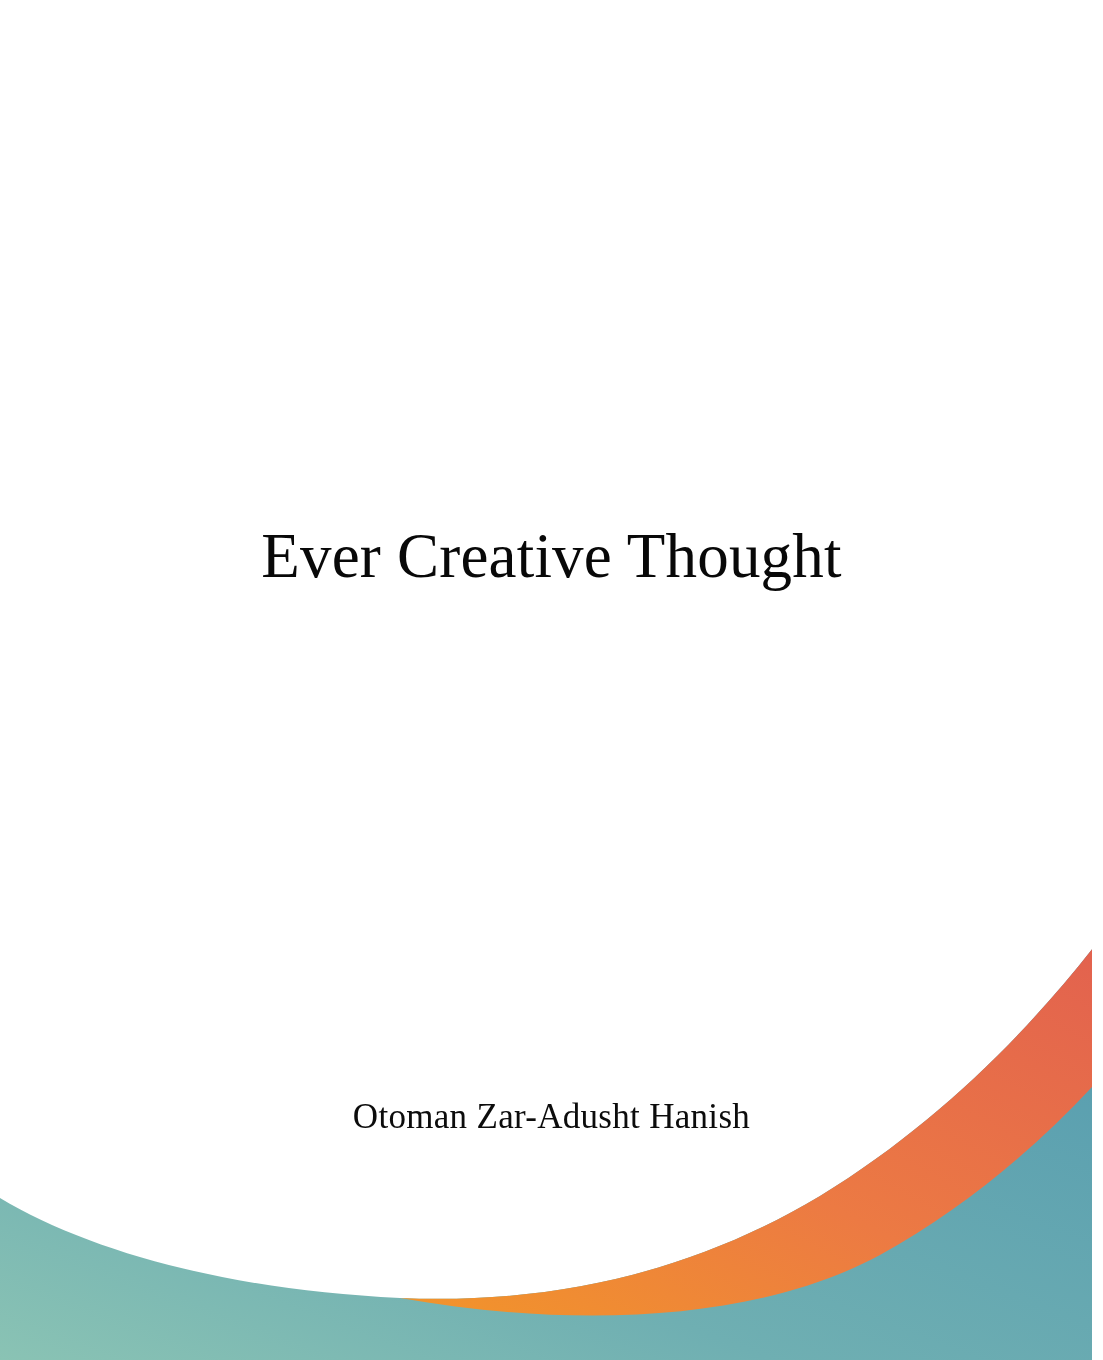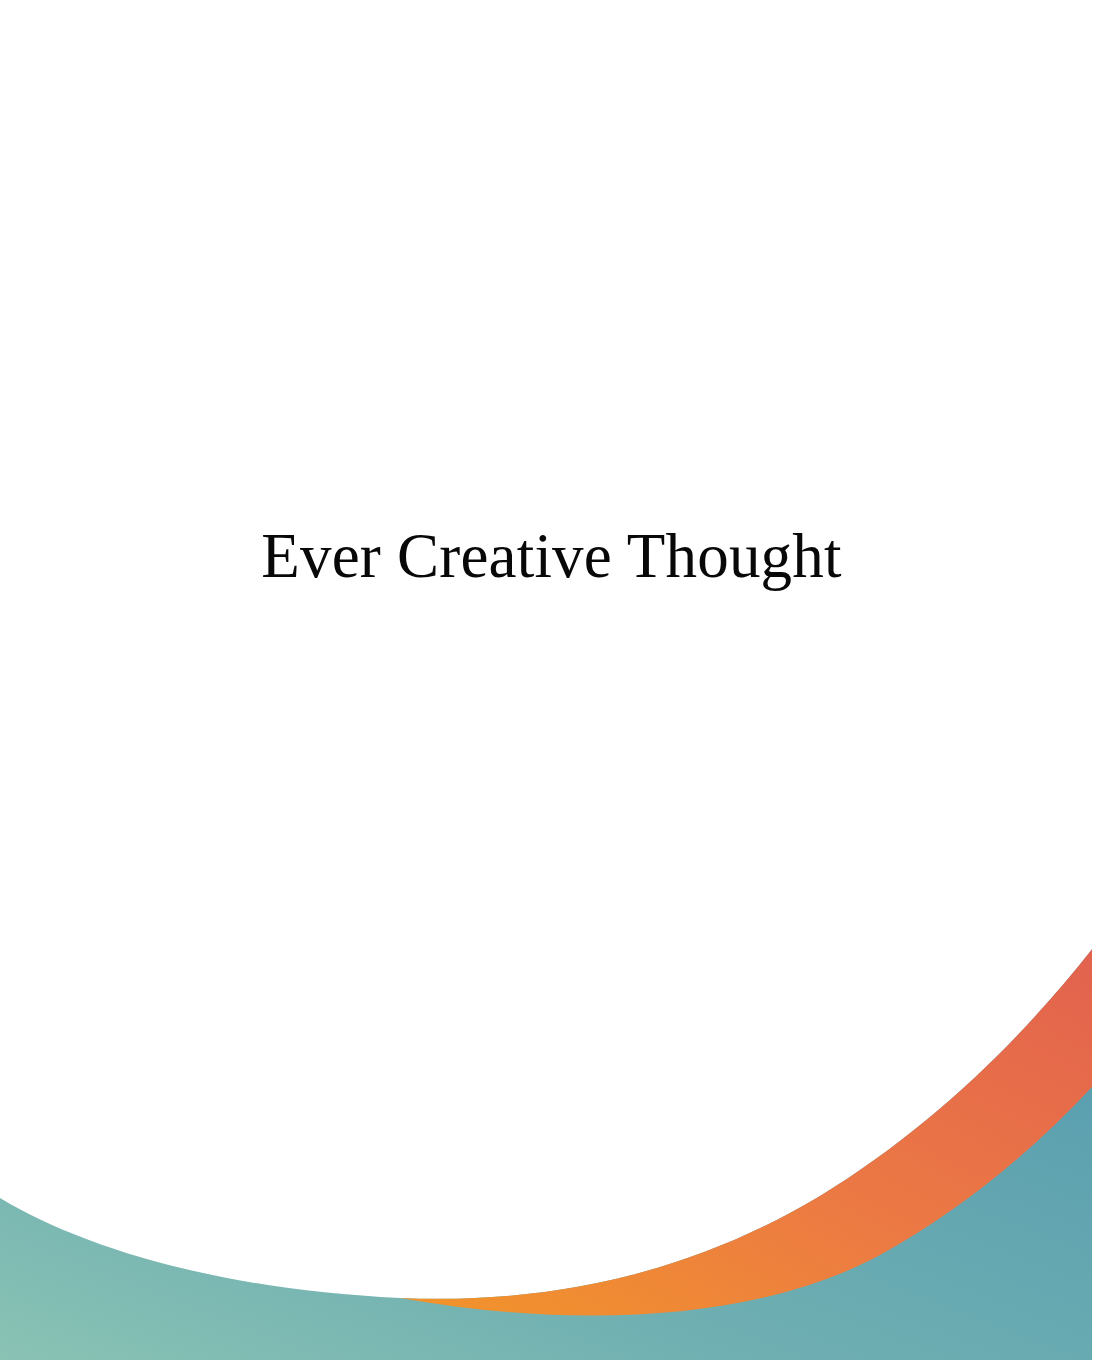--- a/index.html
+++ b/index.html
@@ -218,14 +218,15 @@
              C100,1235 250,1270 410,1276
              C560,1281 690,1245 805,1176
              C925,1104 1015,1012 1103,913
              L1103,0 L0,0 Z" fill="#ffffff"></path>
   </svg>
 
   <div class="imprint">–KESSINGER’S RARE REPRINTS–</div>
 
   <h1 class="title">Ever Creative Thought</h1>
 
+  <div class="author">Otoman Zar-Adusht Hanish</div>
 
 </div>
 
 </body></html>

